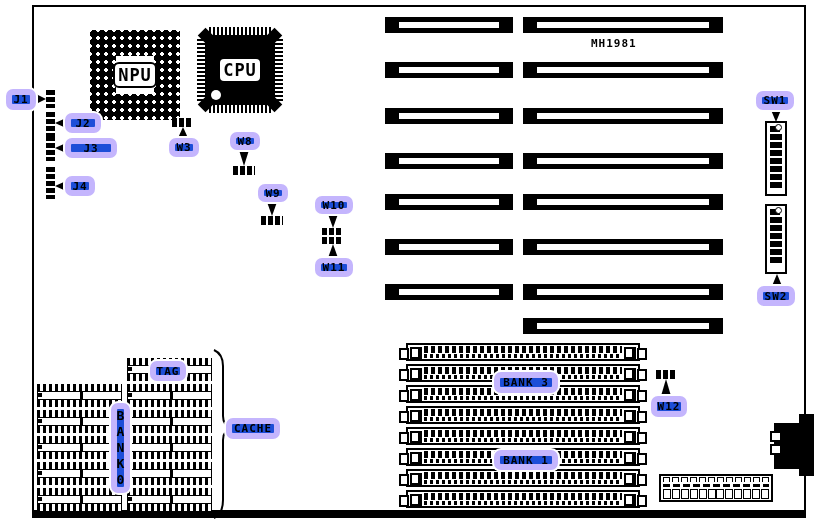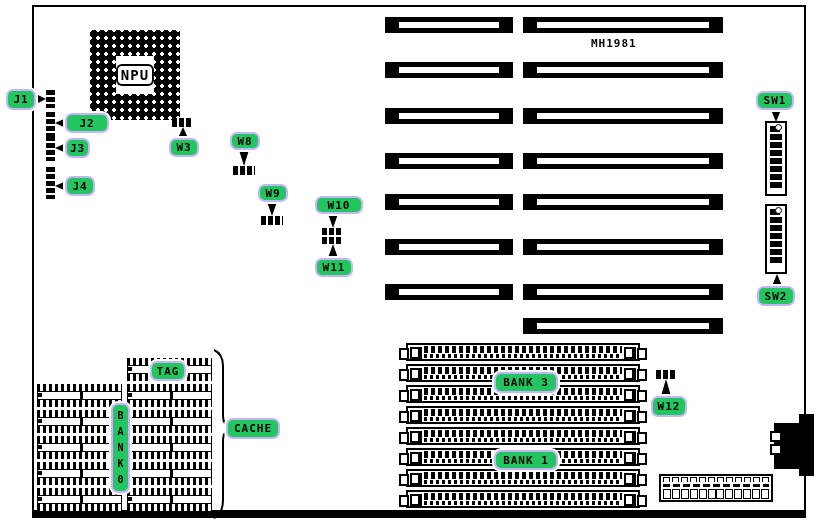--- a/index.html
+++ b/index.html
@@ -2,24 +2,24 @@
 <html><head>
 <meta charset="utf-8">
 <style>
   html,body{margin:0;padding:0;background:#fff;}
   #stage{position:relative;width:816px;height:527px;background:#fff;overflow:hidden;
          font-family:"DejaVu Sans Mono","Liberation Mono",monospace;color:#000;}
   .abs{position:absolute;}
   
   #board{left:32px;top:5px;width:774px;height:513px;border:2px solid #000;border-bottom-width:8px;box-sizing:border-box;}
   
-  .lbl{position:absolute;background:#22c55e;border:2px solid #c4b5fd;border-radius:7px;
+  .lbl{position:absolute;background:#1d4ed8;border:6px solid #c4b5fd;border-radius:7px;
        display:flex;align-items:center;justify-content:center;font-weight:bold;
        font-size:11px;letter-spacing:1px;white-space:nowrap;box-shadow:0 0 0 2px #fff;z-index:7;box-sizing:border-box;}
-  .lblv{flex-direction:column;letter-spacing:0;line-height:16px;font-size:10px;
+  .lblv{flex-direction:column;letter-spacing:0;line-height:16px;font-size:13px;
         word-break:break-all;white-space:normal;text-align:center;padding:1px 2px;}
   .tail{position:absolute;width:0;height:0;z-index:6;}
   
   .slot{position:absolute;height:16px;background:#000;z-index:2;}
   .slot::after{content:"";position:absolute;left:14px;right:14px;top:5px;bottom:5px;background:#fff;}
   
   .jb-v{position:absolute;width:9px;background:repeating-linear-gradient(180deg,#000 0 5px,#fff 5px 7px);z-index:3;}
   .jb-h{position:absolute;height:9px;background:repeating-linear-gradient(90deg,#000 0 5px,#fff 5px 7px);z-index:3;}
   .jb-2{position:absolute;height:16px;z-index:3;
         background-image:repeating-linear-gradient(90deg,rgba(0,0,0,0) 0 5px,#fff 5px 7px),
@@ -27,21 +27,21 @@
   
   .dip{position:absolute;width:22px;border:2px solid #000;background:#fff;box-sizing:border-box;padding:2px 3px;z-index:3;}
   .dip .s1{position:relative;height:7px;}
   .dip .s1 b{position:absolute;left:0;top:1px;width:10px;height:6px;background:#000;}
   .dip .s1 i{position:absolute;right:0;top:-1px;width:5px;height:5px;border:1px solid #000;border-radius:50%;background:#fff;}
   .dip .sw{height:6px;background:#000;margin:2px 0;}
   
   #npu{left:90px;top:30px;width:90px;height:90px;background-color:#000;
        background-image:radial-gradient(#fff 1.8px,rgba(0,0,0,0) 1.9px);background-size:8px 8px;background-position:4px 4px;}
   #npu .ctr{position:absolute;left:26px;top:26px;width:38px;height:38px;background:#fff;display:flex;align-items:center;justify-content:center;}
-  .chiplbl{border:2px solid #000;border-radius:6px;background:#fff;font-weight:bold;font-size:14px;letter-spacing:1px;padding:1px 3px;}
+  .chiplbl{border:2px solid #000;border-radius:6px;background:#fff;font-weight:bold;font-size:17px;letter-spacing:1px;padding:1px 3px;}
   
   #cpu{left:197px;top:27px;width:86px;height:86px;}
   #cpu .body{position:absolute;left:8px;top:8px;width:70px;height:70px;background:#000;display:flex;align-items:center;justify-content:center;}
   #cpu .ft{position:absolute;left:12px;right:12px;top:0;height:8px;background:repeating-linear-gradient(90deg,#000 0 2px,#fff 2px 4px);}
   #cpu .fb{position:absolute;left:12px;right:12px;bottom:0;height:8px;background:repeating-linear-gradient(90deg,#000 0 2px,#fff 2px 4px);}
   #cpu .fl{position:absolute;top:12px;bottom:12px;left:0;width:8px;background:repeating-linear-gradient(180deg,#000 0 2px,#fff 2px 4px);}
   #cpu .fr{position:absolute;top:12px;bottom:12px;right:0;width:8px;background:repeating-linear-gradient(180deg,#000 0 2px,#fff 2px 4px);}
   #cpu .cnr{position:absolute;width:11px;height:11px;background:#000;transform:rotate(45deg);}
   #cpu .dot{position:absolute;left:14px;bottom:13px;width:10px;height:10px;border-radius:50%;background:#fff;}
   
@@ -86,48 +86,62 @@
   <div class="abs" id="board"></div>
 
   <div id="model">MH1981</div>
 
   <div class="abs" id="npu">
     <div class="ctr">
       <span class="chiplbl">NPU</span>
     </div>
   </div>
 
+  <div class="abs" id="cpu">
+    <div class="ft"></div>
+    <div class="fb"></div>
+    <div class="fl"></div>
+    <div class="fr"></div>
+    <div class="cnr" style="left:3px;top:3px"></div>
+    <div class="cnr" style="right:3px;top:3px"></div>
+    <div class="cnr" style="left:3px;bottom:3px"></div>
+    <div class="cnr" style="right:3px;bottom:3px"></div>
+    <div class="body">
+      <span class="chiplbl">CPU</span>
+    </div>
+    <div class="dot"></div>
+  </div>
 
   <div class="jb-v" style="left:46px;top:90px;height:18px"></div>
   <div class="jb-v" style="left:46px;top:112px;height:24px"></div>
   <div class="jb-v" style="left:46px;top:136px;height:25px"></div>
   <div class="jb-v" style="left:46px;top:167px;height:32px"></div>
 
   <div class="jb-h" style="left:172px;top:118px;width:21px"></div>
   <div class="jb-h" style="left:233px;top:166px;width:22px"></div>
   <div class="jb-h" style="left:261px;top:216px;width:22px"></div>
   <div class="jb-2" style="left:322px;top:228px;width:21px"></div>
   <div class="jb-h" style="left:656px;top:370px;width:21px"></div>
 
   <div class="lbl" style="left:6px;top:89px;width:30px;height:21px">J1</div>
   <div class="tail" style="left:36px;top:94px;border-top:5px solid rgba(0,0,0,0);border-bottom:5px solid rgba(0,0,0,0);border-left:10px solid #000"></div>
-  <div class="lbl" style="left:65px;top:113px;width:44px;height:20px">J2</div>
+  <div class="lbl" style="left:65px;top:113px;width:36px;height:20px">J2</div>
   <div class="tail" style="left:55px;top:118px;border-top:5px solid rgba(0,0,0,0);border-bottom:5px solid rgba(0,0,0,0);border-right:11px solid #000"></div>
-  <div class="lbl" style="left:65px;top:138px;width:25px;height:20px">J3</div>
+  <div class="lbl" style="left:65px;top:138px;width:52px;height:20px">J3</div>
   <div class="tail" style="left:55px;top:143px;border-top:5px solid rgba(0,0,0,0);border-bottom:5px solid rgba(0,0,0,0);border-right:11px solid #000"></div>
   <div class="lbl" style="left:65px;top:176px;width:30px;height:20px">J4</div>
   <div class="tail" style="left:55px;top:181px;border-top:5px solid rgba(0,0,0,0);border-bottom:5px solid rgba(0,0,0,0);border-right:11px solid #000"></div>
 
   <div class="lbl" style="left:169px;top:138px;width:30px;height:19px">W3</div>
   <div class="tail" style="left:178px;top:127px;border-left:5px solid rgba(0,0,0,0);border-right:5px solid rgba(0,0,0,0);border-bottom:11px solid #000"></div>
   <div class="lbl" style="left:230px;top:132px;width:30px;height:18px">W8</div>
   <div class="tail" style="left:239px;top:150px;border-left:5px solid rgba(0,0,0,0);border-right:5px solid rgba(0,0,0,0);border-top:16px solid #000"></div>
   <div class="lbl" style="left:258px;top:184px;width:30px;height:18px">W9</div>
   <div class="tail" style="left:267px;top:202px;border-left:5px solid rgba(0,0,0,0);border-right:5px solid rgba(0,0,0,0);border-top:14px solid #000"></div>
-  <div class="lbl" style="left:315px;top:196px;width:48px;height:18px">W10</div>
+  <div class="lbl" style="left:315px;top:196px;width:38px;height:18px">W10</div>
   <div class="tail" style="left:328px;top:214px;border-left:5px solid rgba(0,0,0,0);border-right:5px solid rgba(0,0,0,0);border-top:14px solid #000"></div>
   <div class="lbl" style="left:315px;top:258px;width:38px;height:19px">W11</div>
   <div class="tail" style="left:328px;top:244px;border-left:5px solid rgba(0,0,0,0);border-right:5px solid rgba(0,0,0,0);border-bottom:14px solid #000"></div>
   <div class="lbl" style="left:651px;top:396px;width:36px;height:21px">W12</div>
   <div class="tail" style="left:661px;top:379px;border-left:5px solid rgba(0,0,0,0);border-right:5px solid rgba(0,0,0,0);border-bottom:17px solid #000"></div>
 
   <div class="lbl" style="left:756px;top:91px;width:38px;height:19px">SW1</div>
   <div class="tail" style="left:771px;top:110px;border-left:5px solid rgba(0,0,0,0);border-right:5px solid rgba(0,0,0,0);border-top:12px solid #000"></div>
   <div class="dip" style="left:765px;top:121px;height:75px">
     <div class="s1">

